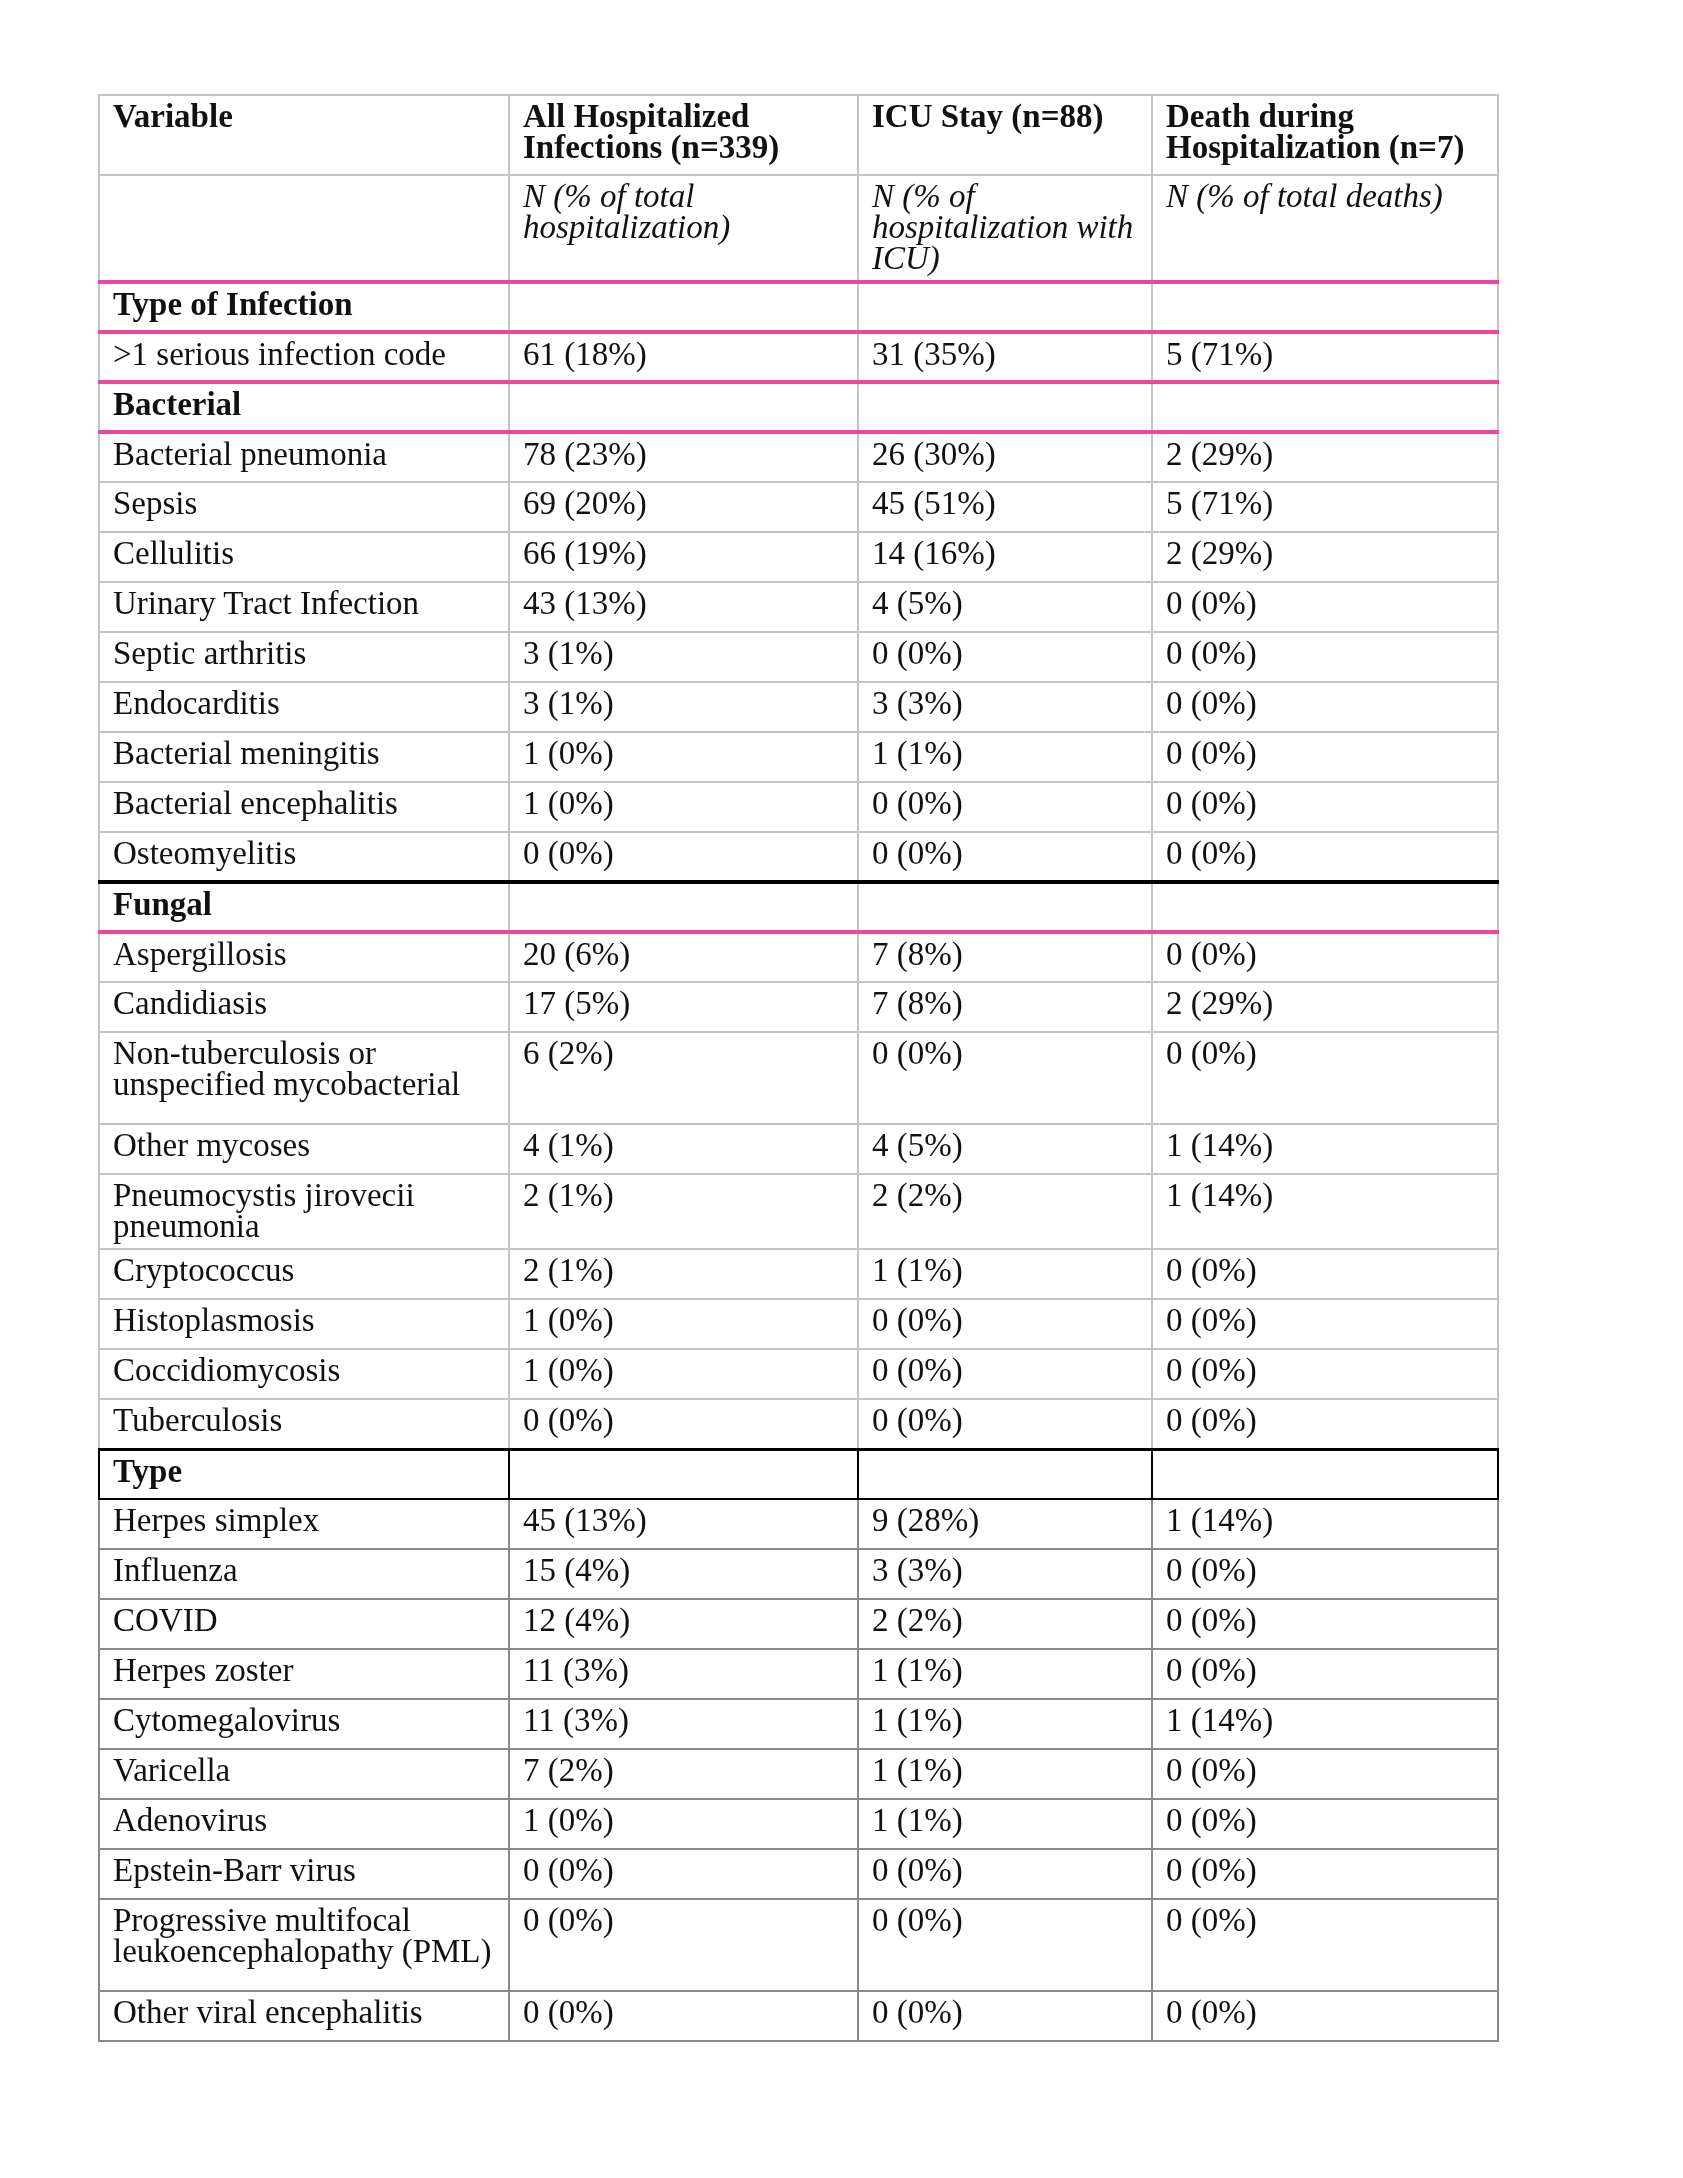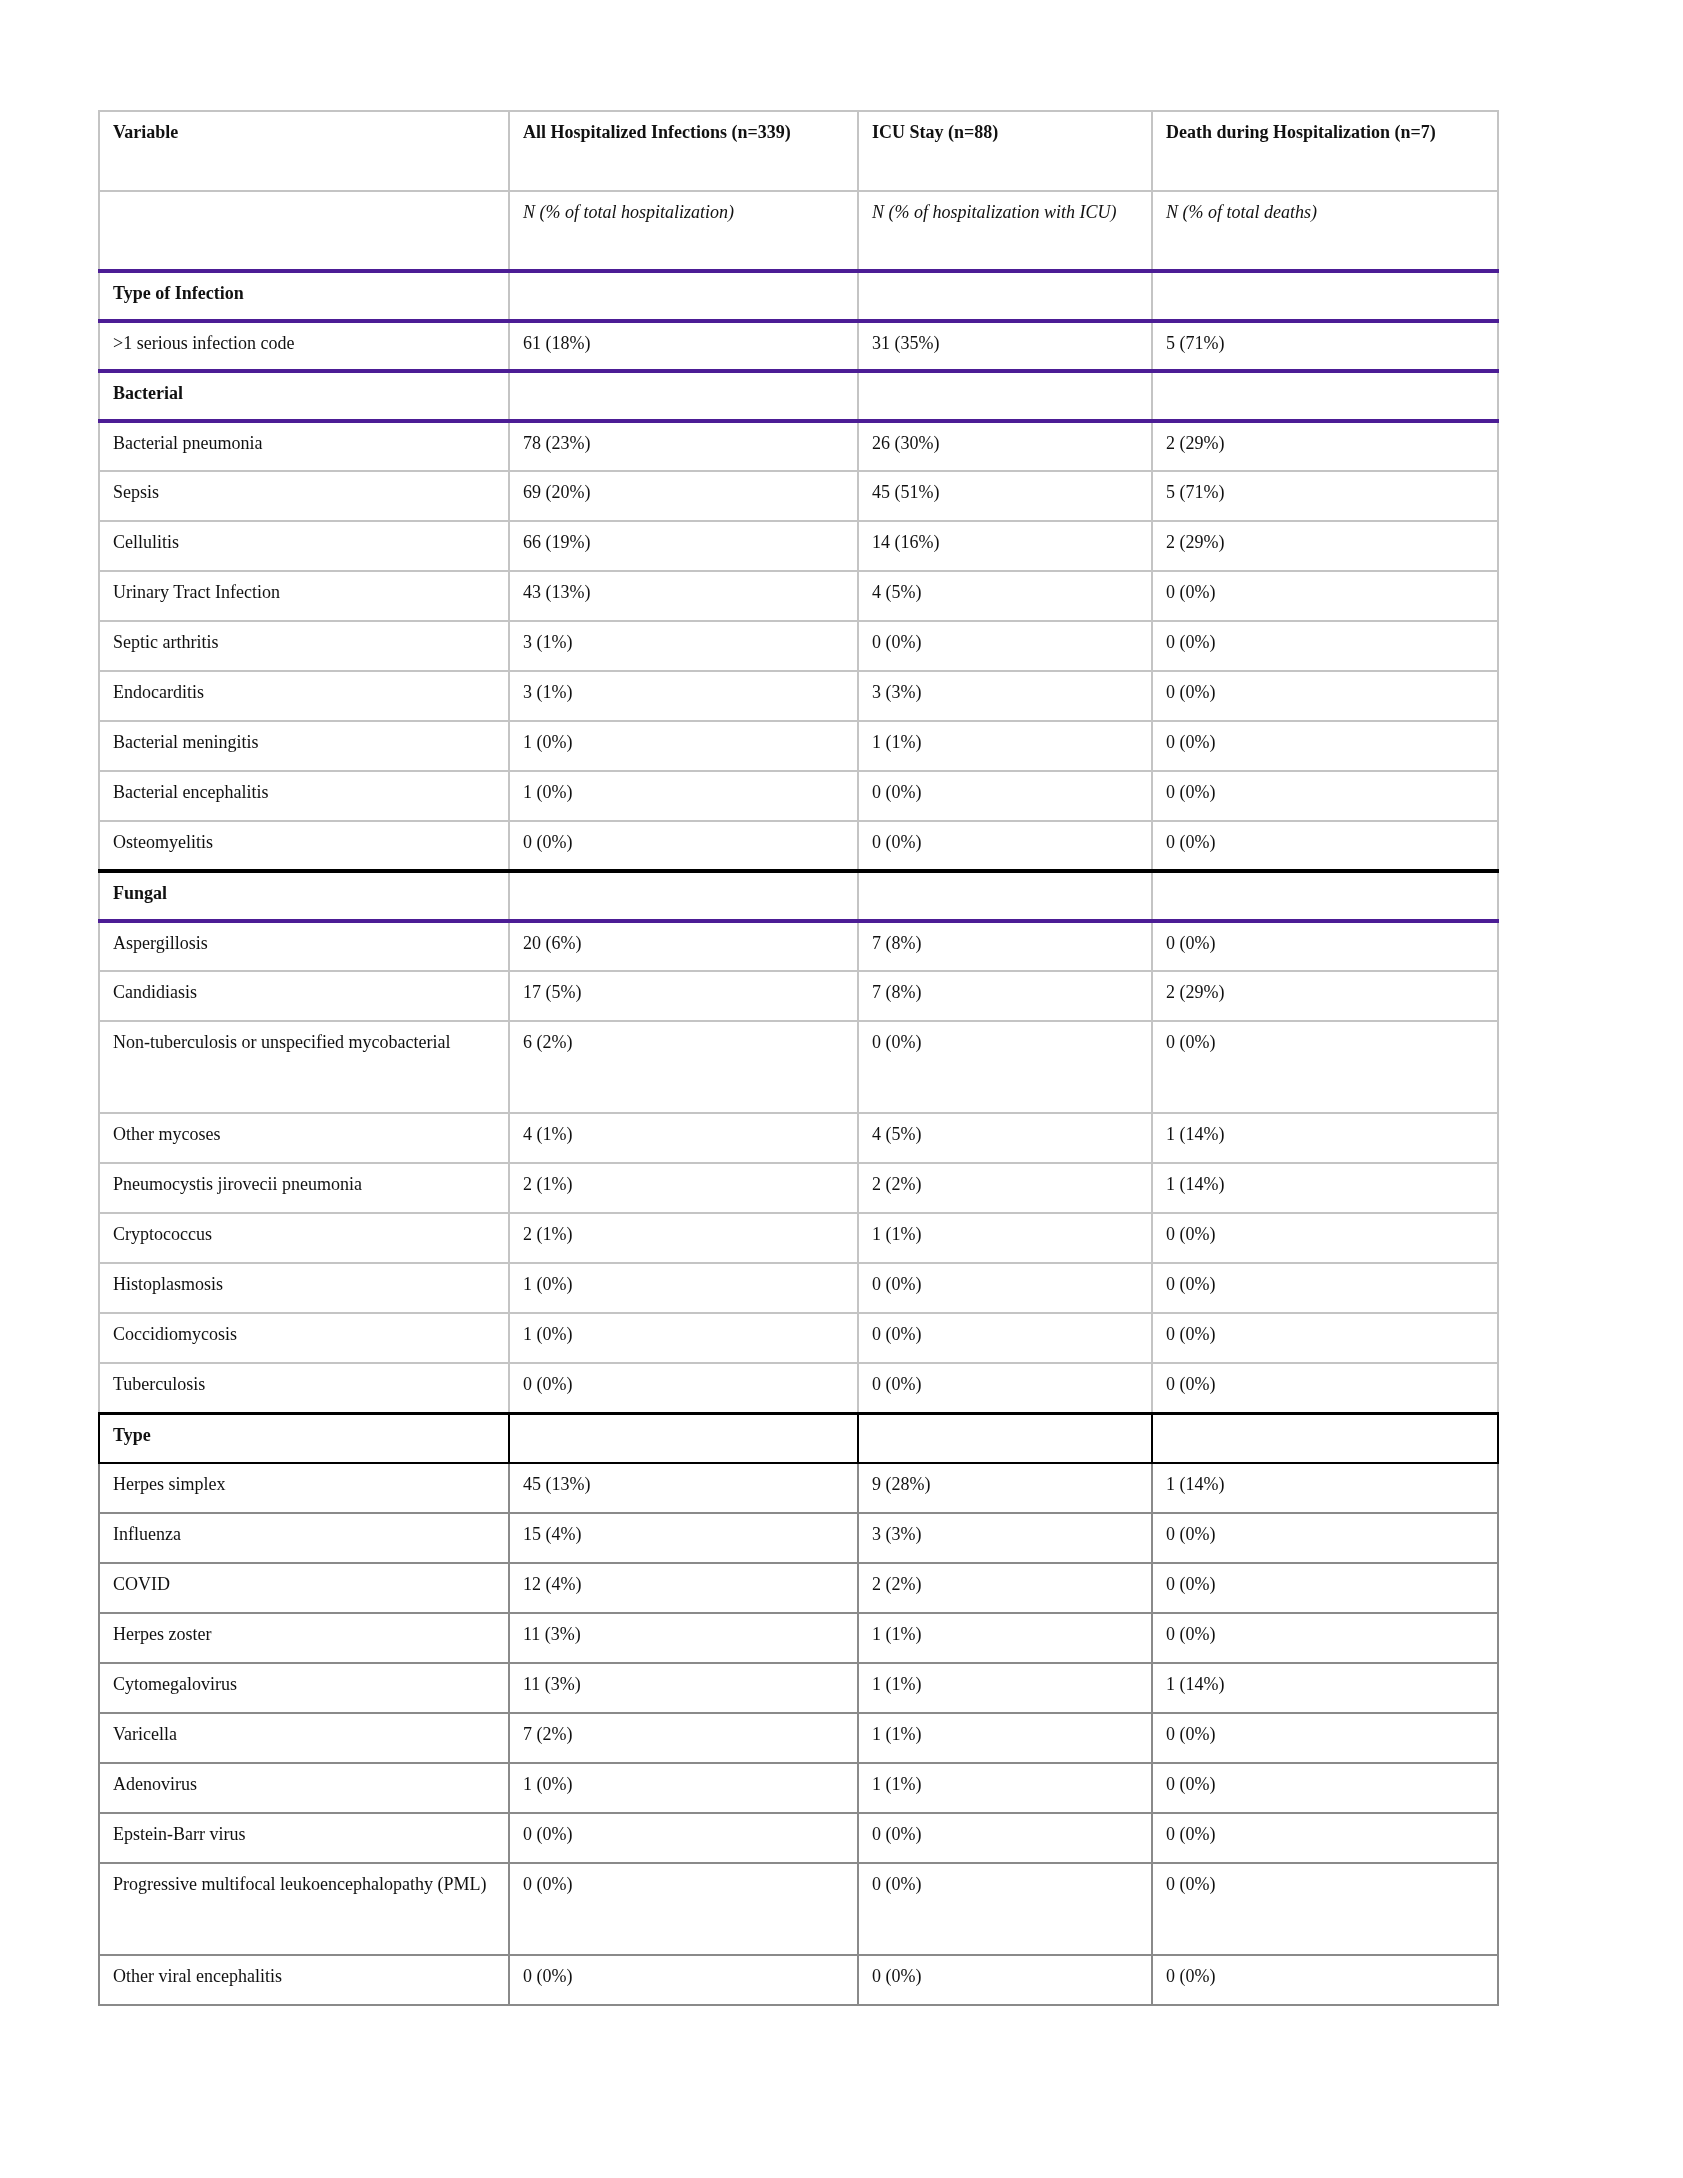--- a/index.html
+++ b/index.html
@@ -1,39 +1,39 @@
 <!DOCTYPE html>
 <html><head>
 <meta charset="utf-8">
 <style>
   html, body { margin: 0; padding: 0; background: #ffffff; }
   body { width: 1683px; height: 2178px; position: relative; overflow: hidden;
          font-family: "Liberation Serif", "DejaVu Serif", serif; color: #111; }
   table.tbl {
-    position: absolute; left: 98px; top: 110px; width: 1399px;
+    position: absolute; left: 98px; top: 94px; width: 1399px;
     border-collapse: collapse; table-layout: fixed;
-    font-size: 18px; line-height: 31px;
+    font-size: 33px; line-height: 31px;
   }
   table.tbl col.c1 { width: 410px; }
   table.tbl col.c2 { width: 349px; }
   table.tbl col.c3 { width: 294px; }
   table.tbl col.c4 { width: 346px; }
   table.tbl td {
     border: 2px solid #c4c4c4; vertical-align: top;
     padding: 5px 12px 6px 13px; height: 38px; box-sizing: border-box;
   }
   table.tbl tr.head td { height: 80px; font-weight: bold; }
   table.tbl tr.subhead td { height: 80px; font-style: italic; }
   table.tbl tr.sec td { font-weight: normal; }
   table.tbl tr.sec td:first-child { font-weight: bold; }
   table.tbl tr.dbl td { height: 92px; }
   table.tbl tr.row td { height: 50px; }
   table.tbl tr.sec td { height: 50px; }
   table.tbl tr.thick-top td { border-top: 4px solid #000; }
-  table.tbl tr.thick-bottom td { border-bottom: 4px solid #4c1d95; }
+  table.tbl tr.thick-bottom td { border-bottom: 4px solid #ec4899; }
   table.tbl tbody.viral tr td { border-color: #8a8a8a; }
   table.tbl tbody.viral tr.sec td { border: 2px solid #000; border-top: 3px solid #000; }
 </style>
 </head>
 <body>
 
 <table class="tbl">
   <colgroup>
       <col class="c1">
       <col class="c2">

